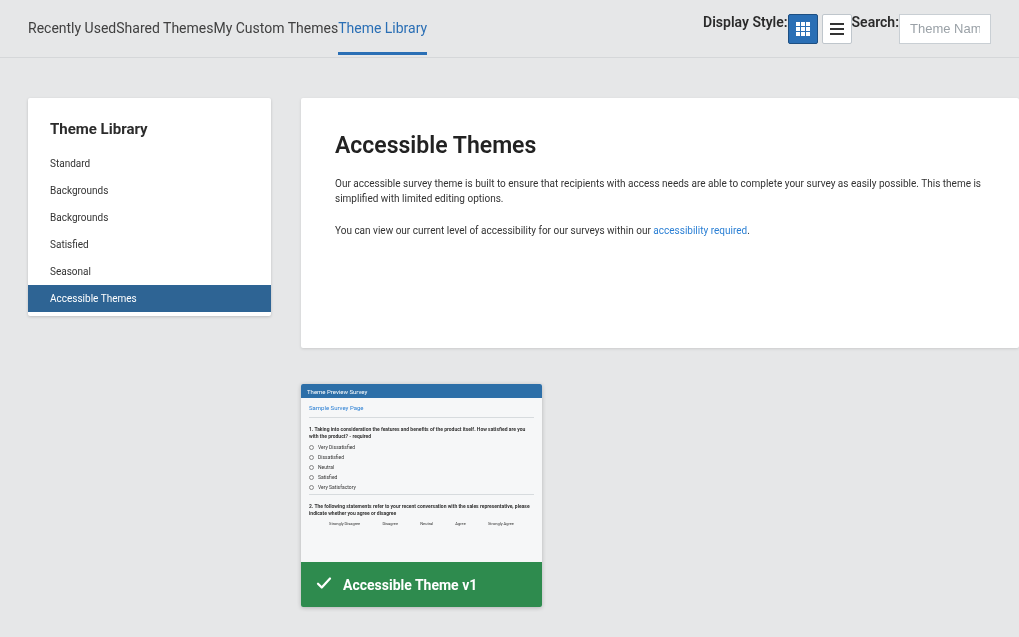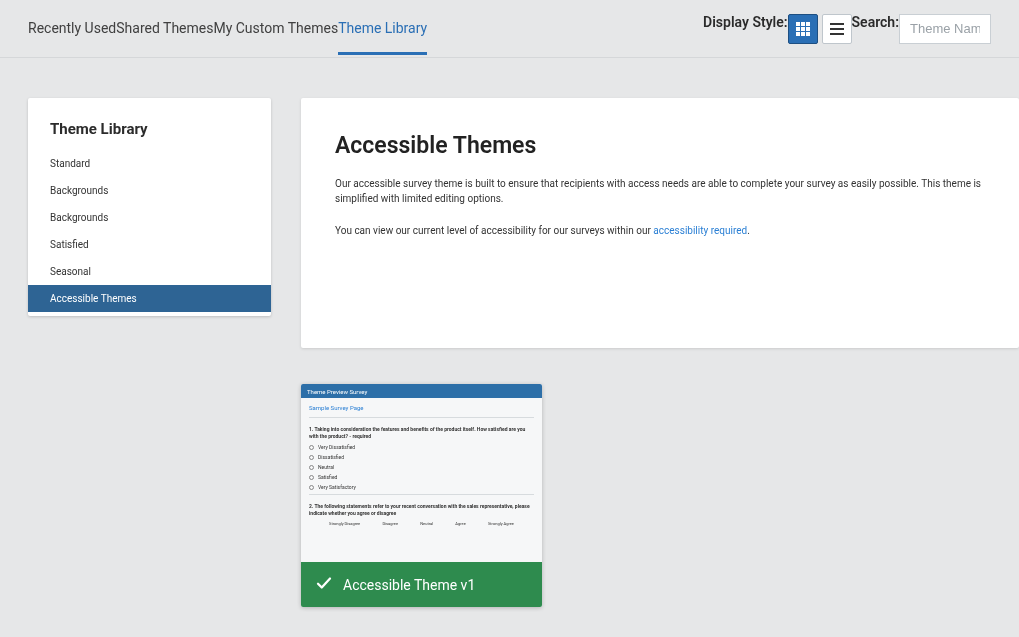--- a/index.html
+++ b/index.html
@@ -134,21 +134,21 @@
   .prev-hr { border:none; border-top:1px solid #d7dbde; margin:4px 0 8px; }
   .prev-q { font-weight:700; margin-bottom:5px; line-height:1.3; }
   .prev-opt { display:flex; align-items:center; gap:4px; margin:4px 0; }
   .prev-radio { width:5px; height:5px; border:1px solid #888; border-radius:50%; }
   .prev-scale { display:flex; justify-content:space-between; padding:0 20px; margin-top:4px; font-size:4px; }
   .theme-footer {
     background: #2e8b4e;
     color: #fff;
     padding: 12px 14px;
     display: flex; align-items: center; gap: 10px;
-    font-size: 14px; font-weight: 400;
+    font-size: 14px; font-weight: 700;
   }
   .theme-footer svg { width: 18px; height: 18px; flex-shrink:0; }
 </style>
 </head>
 <body>
 
 <div class="topbar">
   <div class="tabs">
     <div class="tab">Recently Used</div>
     <div class="tab">Shared Themes</div>

